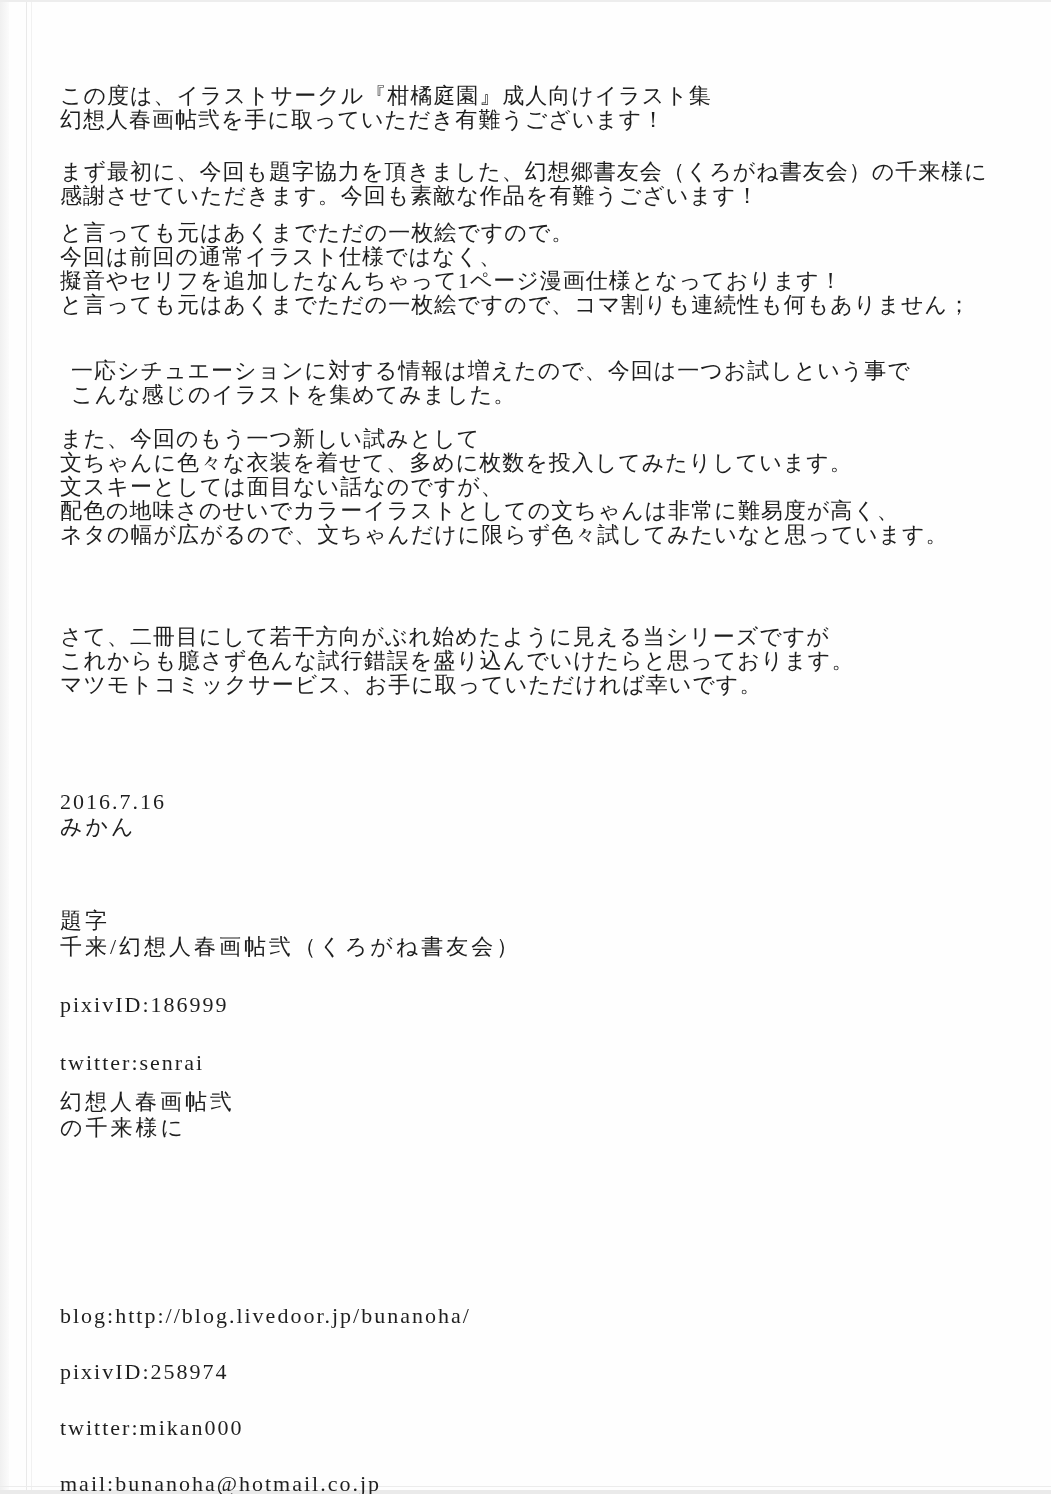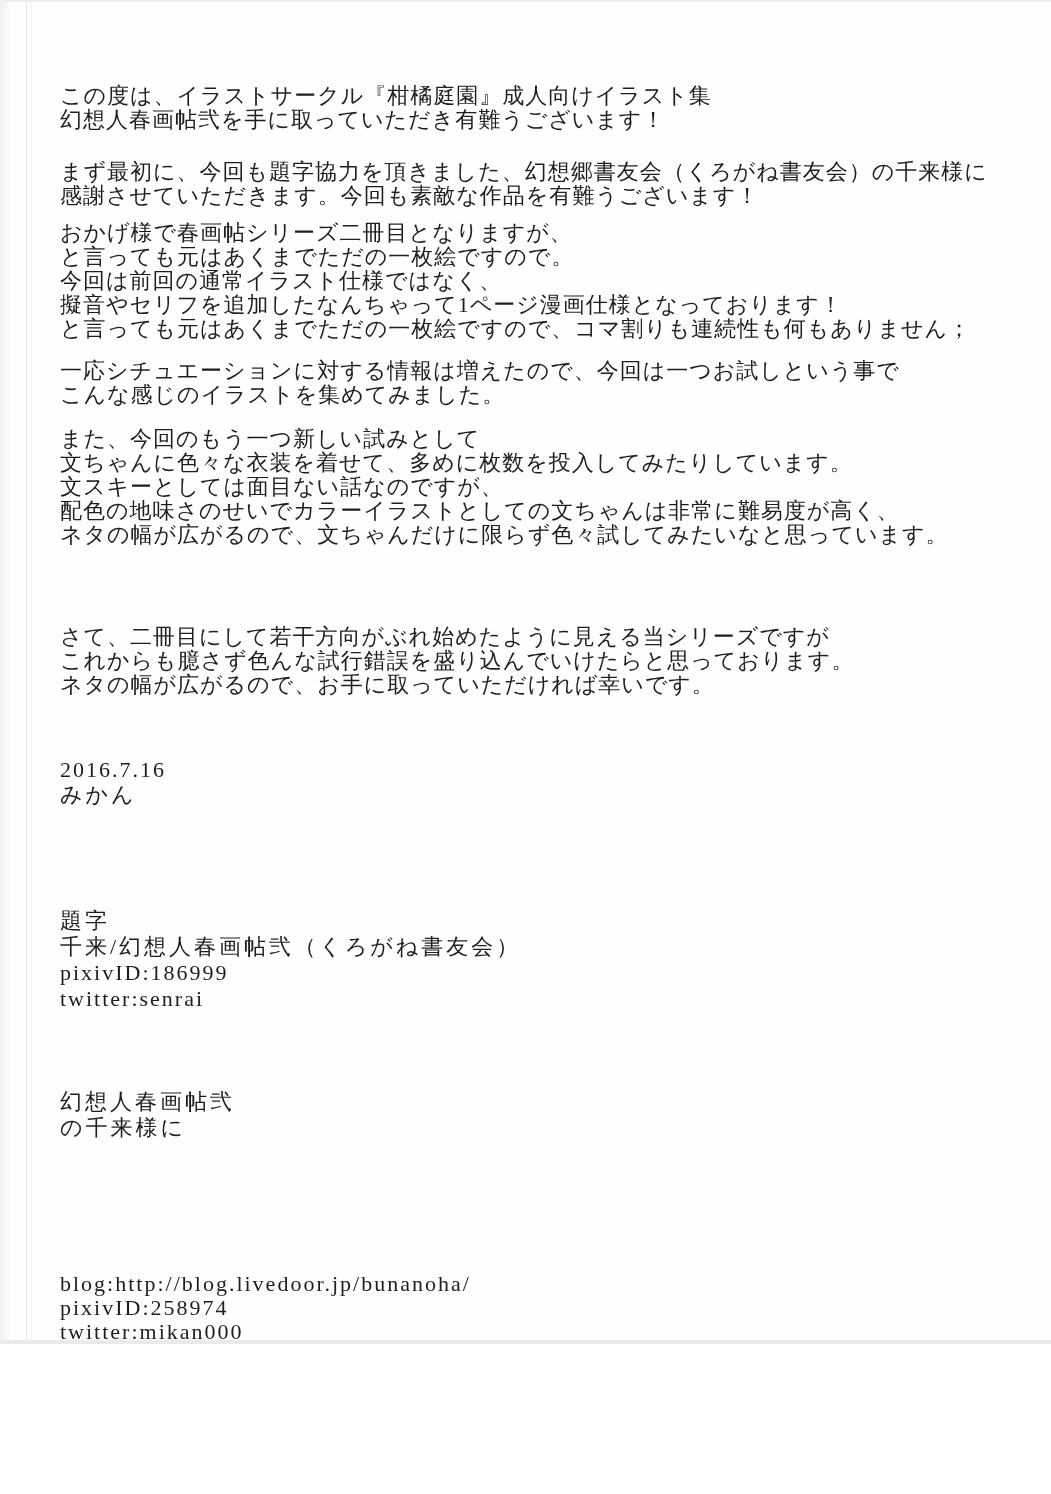--- a/index.html
+++ b/index.html
@@ -3,21 +3,21 @@
 <meta charset="utf-8">
 <style>
   html, body {
     margin: 0;
     padding: 0;
     background: #ffffff;
   }
   .page {
     position: relative;
     width: 1051px;
-    height: 1344px;
+    height: 1494px;
     background: #fefefe;
     overflow: hidden;
     font-family: "Liberation Serif", "DejaVu Serif", serif;
     color: #1e1e1e;
   }
   
   .edge-left {
     position: absolute; left: 0; top: 0; width: 9px; height: 100%;
     background: linear-gradient(90deg, #f0f0f0, #fbfbfb);
   }
@@ -29,26 +29,26 @@
 
   .block { position: absolute; left: 60px; }
   .line {
     margin: 0;
     font-size: 22px;
     line-height: 24px;
     white-space: pre;
   }
   .jp { letter-spacing: 1px; }
   .spread { letter-spacing: 3px; }
-  .latin { letter-spacing: 2px; }
+  .latin { letter-spacing: 2px; margin-top: 32px; }
 
   #para-1 { top: 84px; }
   #para-2 { top: 160px; }
   #para-3 { top: 221px; }
-  #para-4 { top: 359px; }
+  #para-4 { top: 359px; margin-left: 11px; }
   #para-5 { top: 427px; }
   #para-6 { top: 625px; }
 
   #signature { top: 757px; }
   #signature .line { line-height: 25px; }
 
   #credits { top: 908px; }
   #credits .line { line-height: 26px; }
 
   #booktitle { top: 1089px; }
@@ -76,21 +76,20 @@
     <p class="line jp">この度は、イラストサークル『柑橘庭園』成人向けイラスト集</p>
     <p class="line jp">幻想人春画帖弐を手に取っていただき有難うございます！</p>
   </section>
 
   <section class="block" id="para-2">
     <p class="line jp">まず最初に、今回も題字協力を頂きました、幻想郷書友会（くろがね書友会）の千来様に</p>
     <p class="line jp">感謝させていただきます。今回も素敵な作品を有難うございます！</p>
   </section>
 
   <section class="block" id="para-3">
-    <p class="line jp">おかげ様で春画帖シリーズ二冊目となりますが、</p>
     <p class="line jp">と言っても元はあくまでただの一枚絵ですので。</p>
     <p class="line jp">今回は前回の通常イラスト仕様ではなく、</p>
     <p class="line jp">擬音やセリフを追加したなんちゃって1ページ漫画仕様となっております！</p>
     <p class="line jp">と言っても元はあくまでただの一枚絵ですので、コマ割りも連続性も何もありません；</p>
   </section>
 
   <section class="block" id="para-4">
     <p class="line jp">一応シチュエーションに対する情報は増えたので、今回は一つお試しという事で</p>
     <p class="line jp">こんな感じのイラストを集めてみました。</p>
   </section>
@@ -99,21 +98,21 @@
     <p class="line jp">また、今回のもう一つ新しい試みとして</p>
     <p class="line jp">文ちゃんに色々な衣装を着せて、多めに枚数を投入してみたりしています。</p>
     <p class="line jp">文スキーとしては面目ない話なのですが、</p>
     <p class="line jp">配色の地味さのせいでカラーイラストとしての文ちゃんは非常に難易度が高く、</p>
     <p class="line jp">ネタの幅が広がるので、文ちゃんだけに限らず色々試してみたいなと思っています。</p>
   </section>
 
   <section class="block" id="para-6">
     <p class="line jp">さて、二冊目にして若干方向がぶれ始めたように見える当シリーズですが</p>
     <p class="line jp">これからも臆さず色んな試行錯誤を盛り込んでいけたらと思っております。</p>
-    <p class="line jp">ネタの幅が広がるので、お手に取っていただければ幸いです。</p>
+    <p class="line jp">マツモトコミックサービス、お手に取っていただければ幸いです。</p>
   </section>
 
   <section class="block" id="signature">
     <p class="line latin">2016.7.16</p>
     <p class="line spread">みかん</p>
   </section>
 
   <section class="block" id="credits">
     <p class="line spread">題字</p>
     <p class="line spread">千来/幻想人春画帖弐（くろがね書友会）</p>

